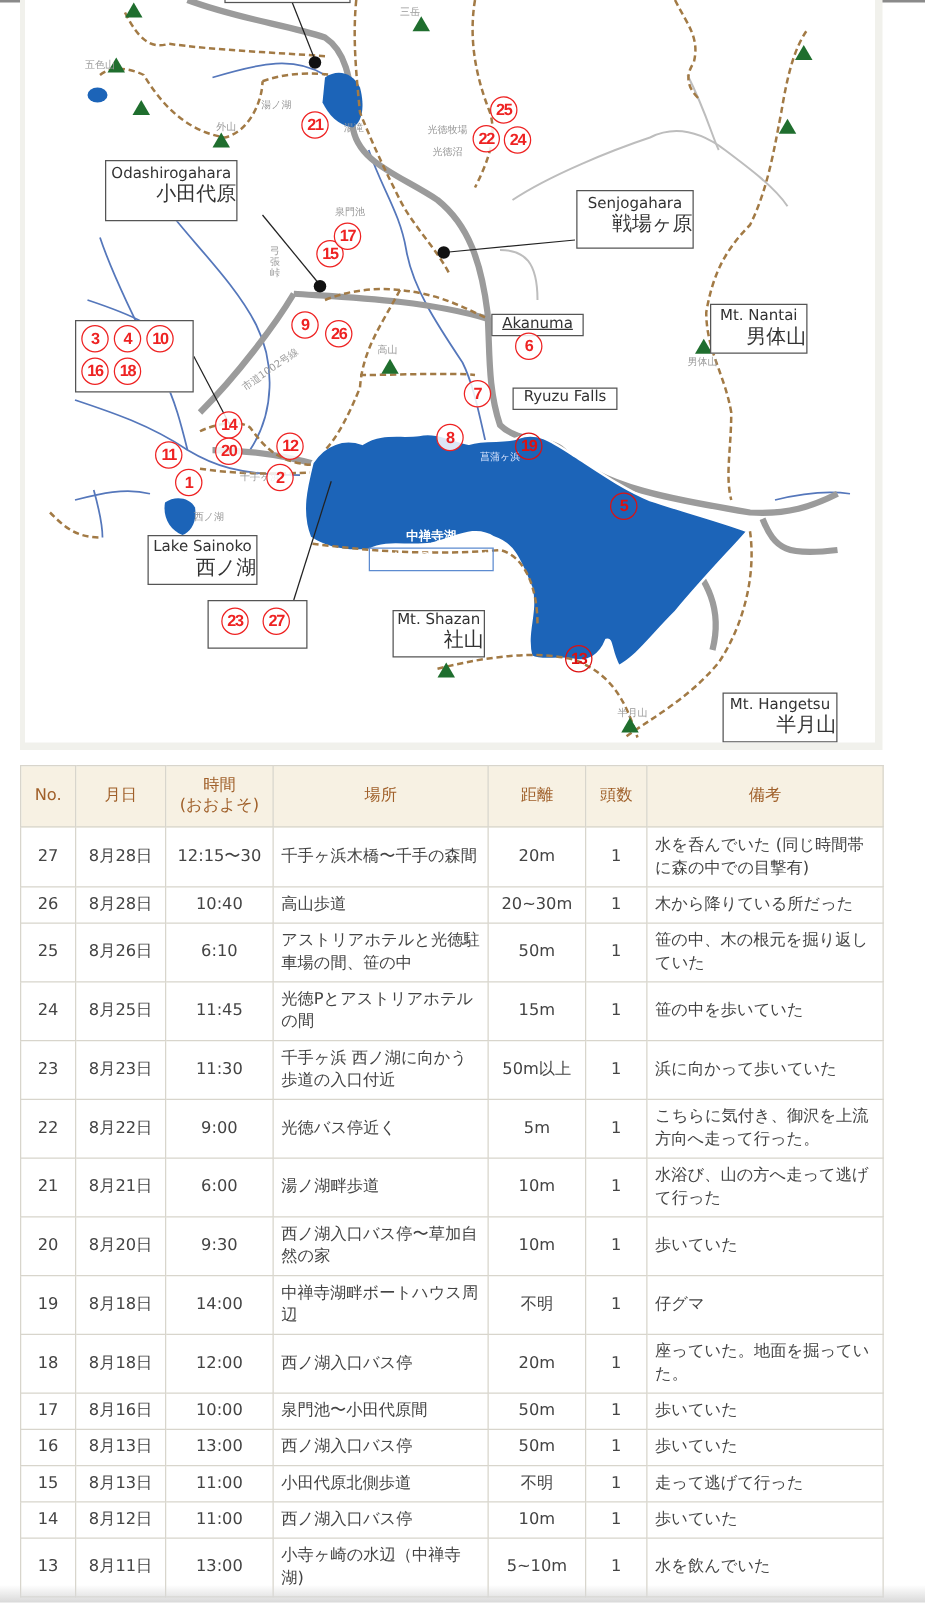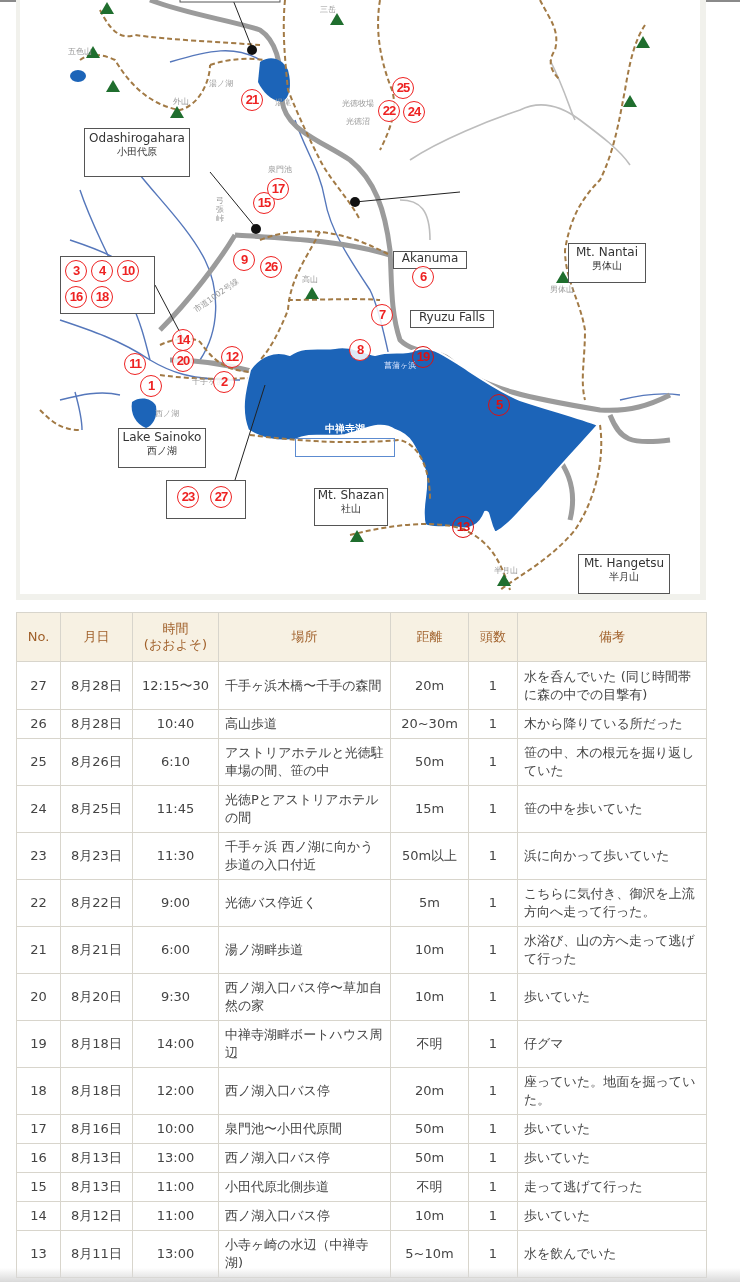--- a/index.html
+++ b/index.html
@@ -6,21 +6,21 @@
   body { width:740px; height:1282px; overflow:hidden; position:relative;
          font-family:"DejaVu Sans", "Liberation Sans", sans-serif; color:#444; }
   .topbar { position:absolute; left:0; top:0; width:740px; height:2px; background:#8a8a8a; }
   .map-frame { position:absolute; left:16px; top:0; width:690px; height:600px;
                background:#f1f1ec; }
   .map-inner { position:absolute; left:4px; top:0; width:680px; height:594px; background:#fff; overflow:hidden; }
   .map-inner svg { position:absolute; left:0; top:0; }
   .lbl { position:absolute; background:#fff; border:1px solid #555; text-align:center;
          font-family:"DejaVu Sans", sans-serif; color:#333; line-height:1.15; }
   .lbl .en { font-size:12px; display:block; }
-  .lbl .jp { font-size:10px; display:block; }
+  .lbl .jp { font-size:16px; display:block;text-align:right; }
   .mk { position:absolute; width:20px; height:20px; border:1.5px solid #e22; border-radius:50%;
         color:#e22; font-weight:bold; font-size:13px; text-align:center; line-height:20px;
         font-family:"Liberation Sans Narrow","Liberation Sans", sans-serif; letter-spacing:-1px;
         background:rgba(255,255,255,0.85); box-sizing:content-box; }
   .mk.on-water { background:transparent; color:#d11; border-color:#d11; }
   .mtxt { position:absolute; font-size:8px; color:#999; }
   .lake-label { position:absolute; color:#fff; text-align:center;margin-top:44px; }
 
   table.sightings { position:absolute; left:16px; top:612px; width:690px; border-collapse:collapse;
           font-family:"DejaVu Sans", sans-serif; font-size:13px; color:#444; table-layout:fixed; }
@@ -143,21 +143,25 @@
 
     <div class="lake-label" style="left:275px;top:378px;width:100px;">
       <div style="font-size:10px;font-weight:bold;">中禅寺湖</div>
       <div style="font-size:13px;border:1px solid #5c8bd0;margin-top:2px;padding:1px 0;">Lake Chuzenji</div>
     </div>
 
     <div class="lbl" style="left:64px;top:128px;width:104px;height:44px;padding-top:3px;">
       <span class="en">Odashirogahara</span>
       <span class="jp">小田代原</span>
     </div>
-    <div class="lbl" style="left:373px;top:251px;width:72px;height:16px;">
+    <div class="lbl" style="left:441px;top:152px;width:92px;height:42px;padding-top:3px;">
+      <span class="en">Senjogahara</span>
+      <span class="jp">戦場ヶ原</span>
+    </div>
+    <div class="lbl" style="left:373px;top:251px;width:72px;height:16px;text-decoration:underline;">
       <span class="en">Akanuma</span>
     </div>
     <div class="lbl" style="left:548px;top:243px;width:76px;height:36px;padding-top:2px;">
       <span class="en">Mt. Nantai</span>
       <span class="jp">男体山</span>
     </div>
     <div class="lbl" style="left:390px;top:310px;width:82px;height:16px;">
       <span class="en">Ryuzu Falls</span>
     </div>
     <div class="lbl" style="left:98px;top:428px;width:86px;height:36px;padding-top:2px;">

